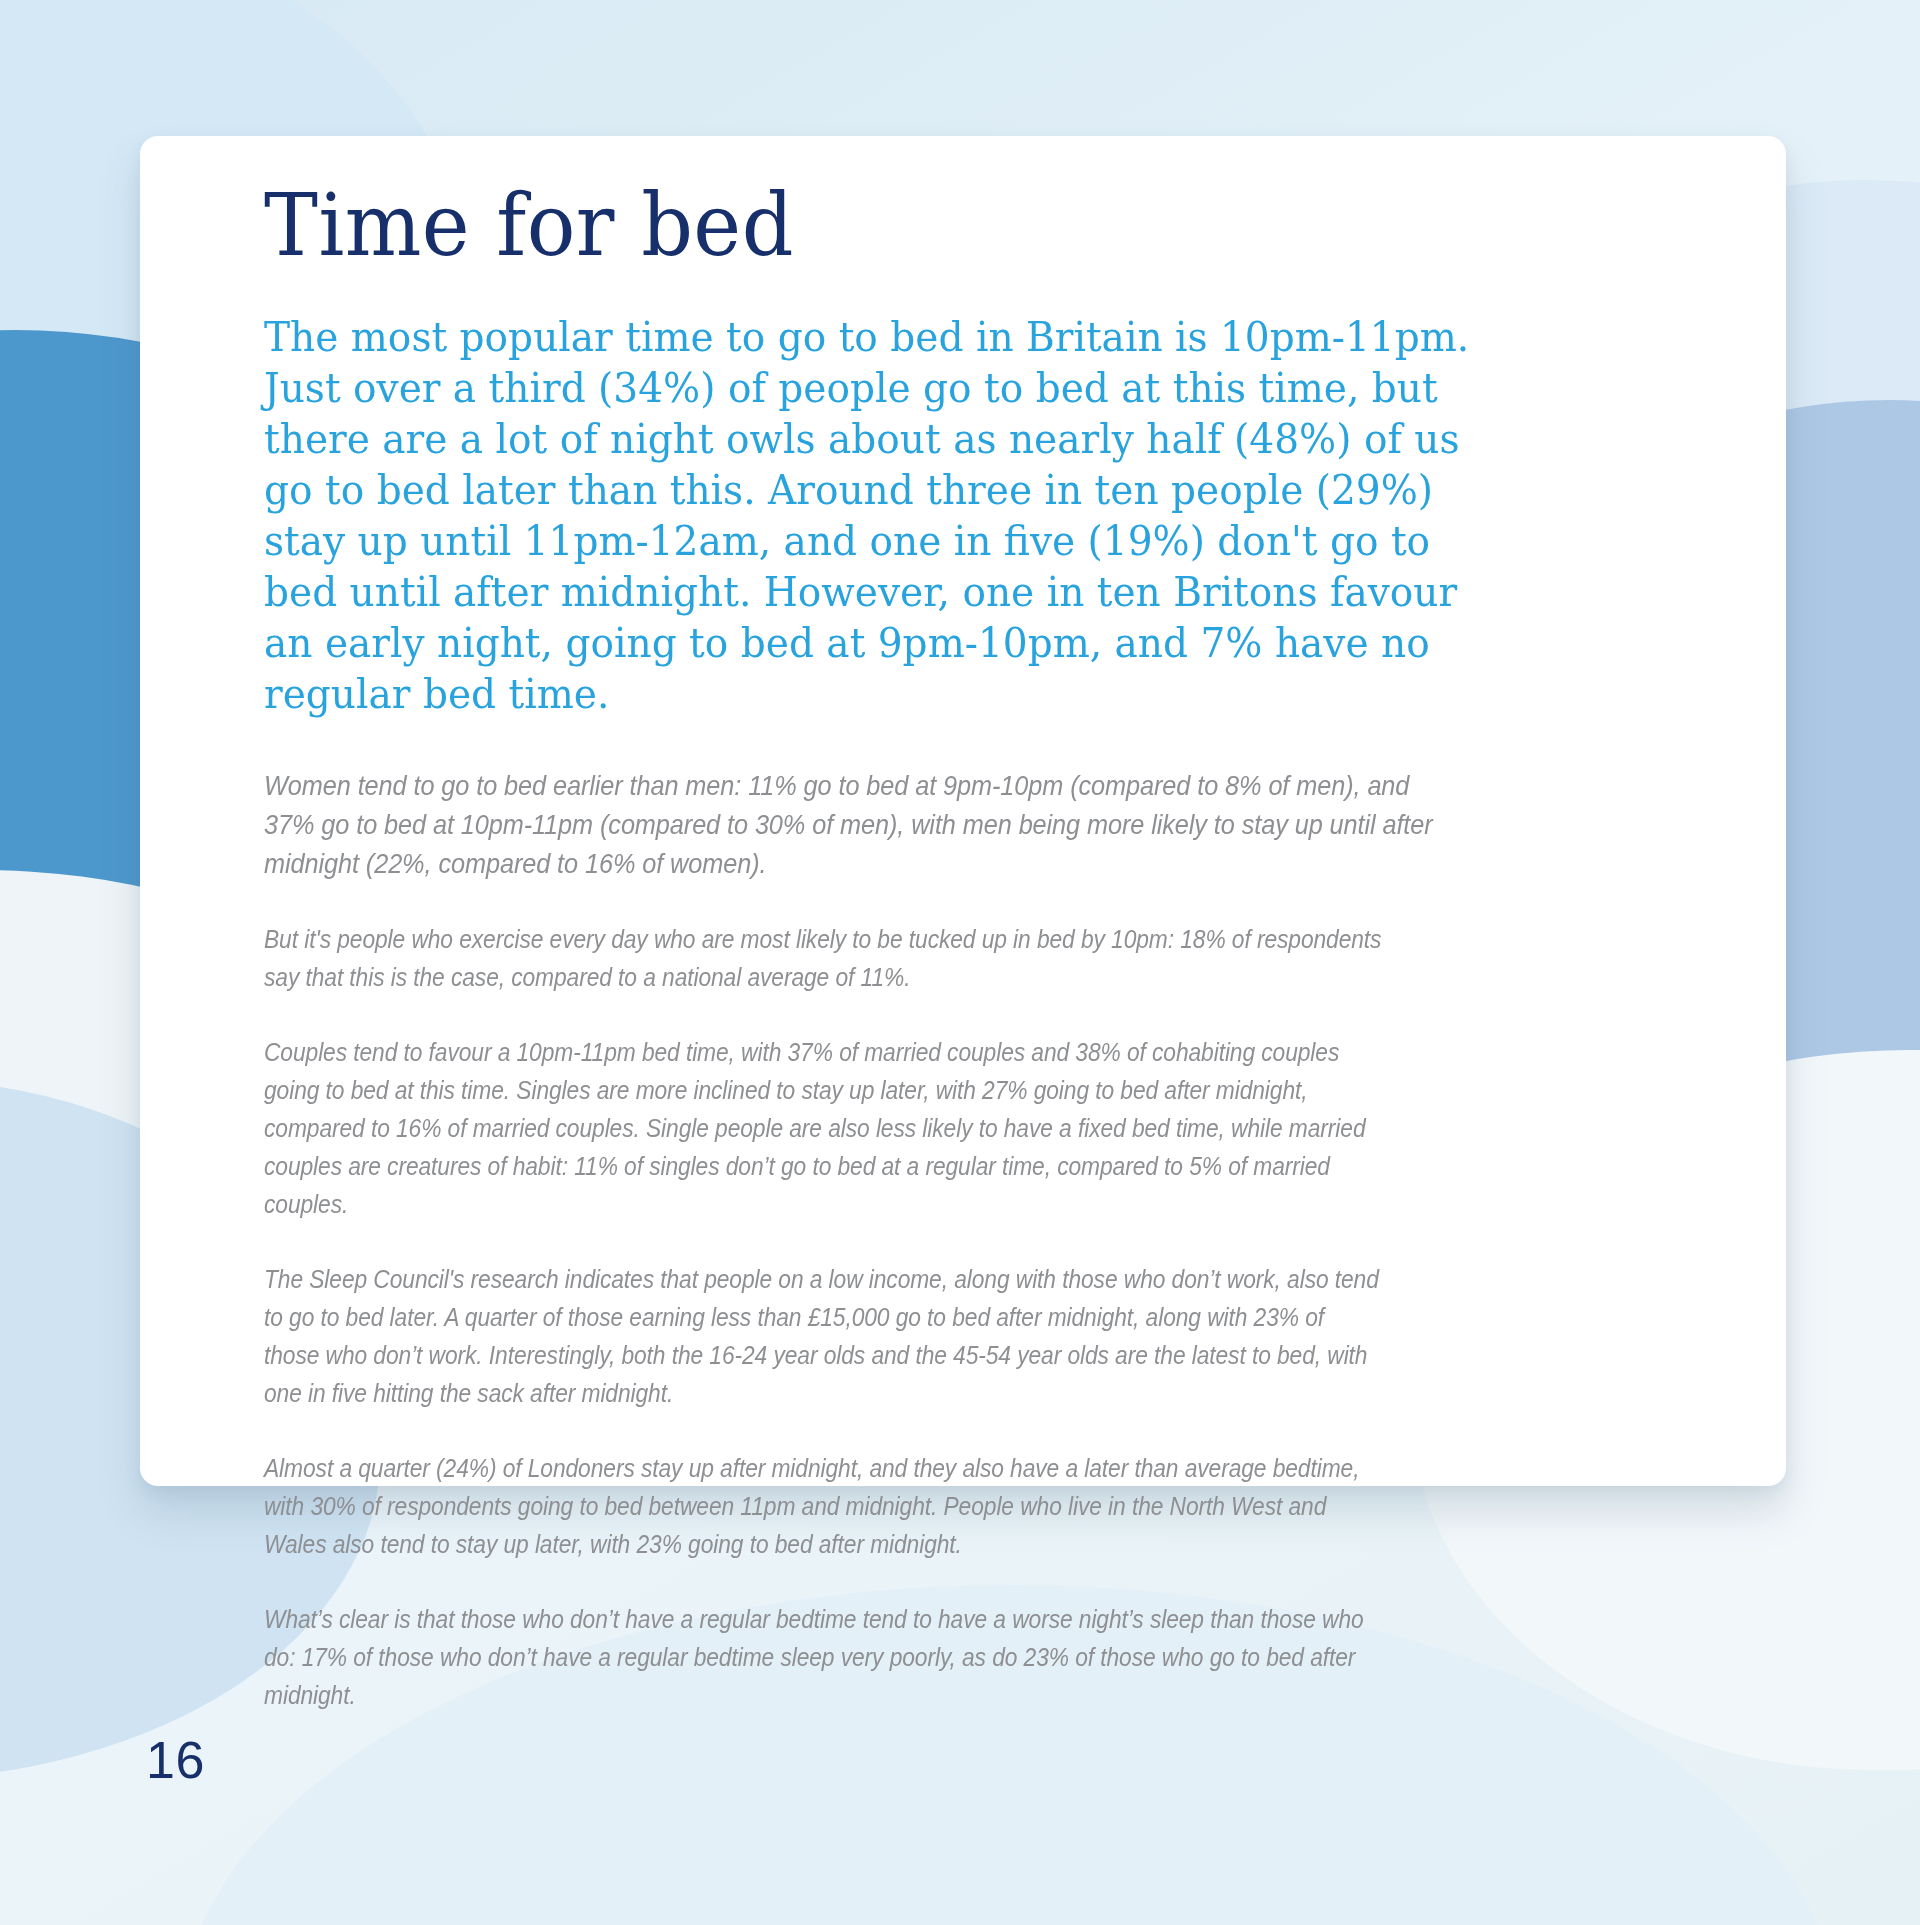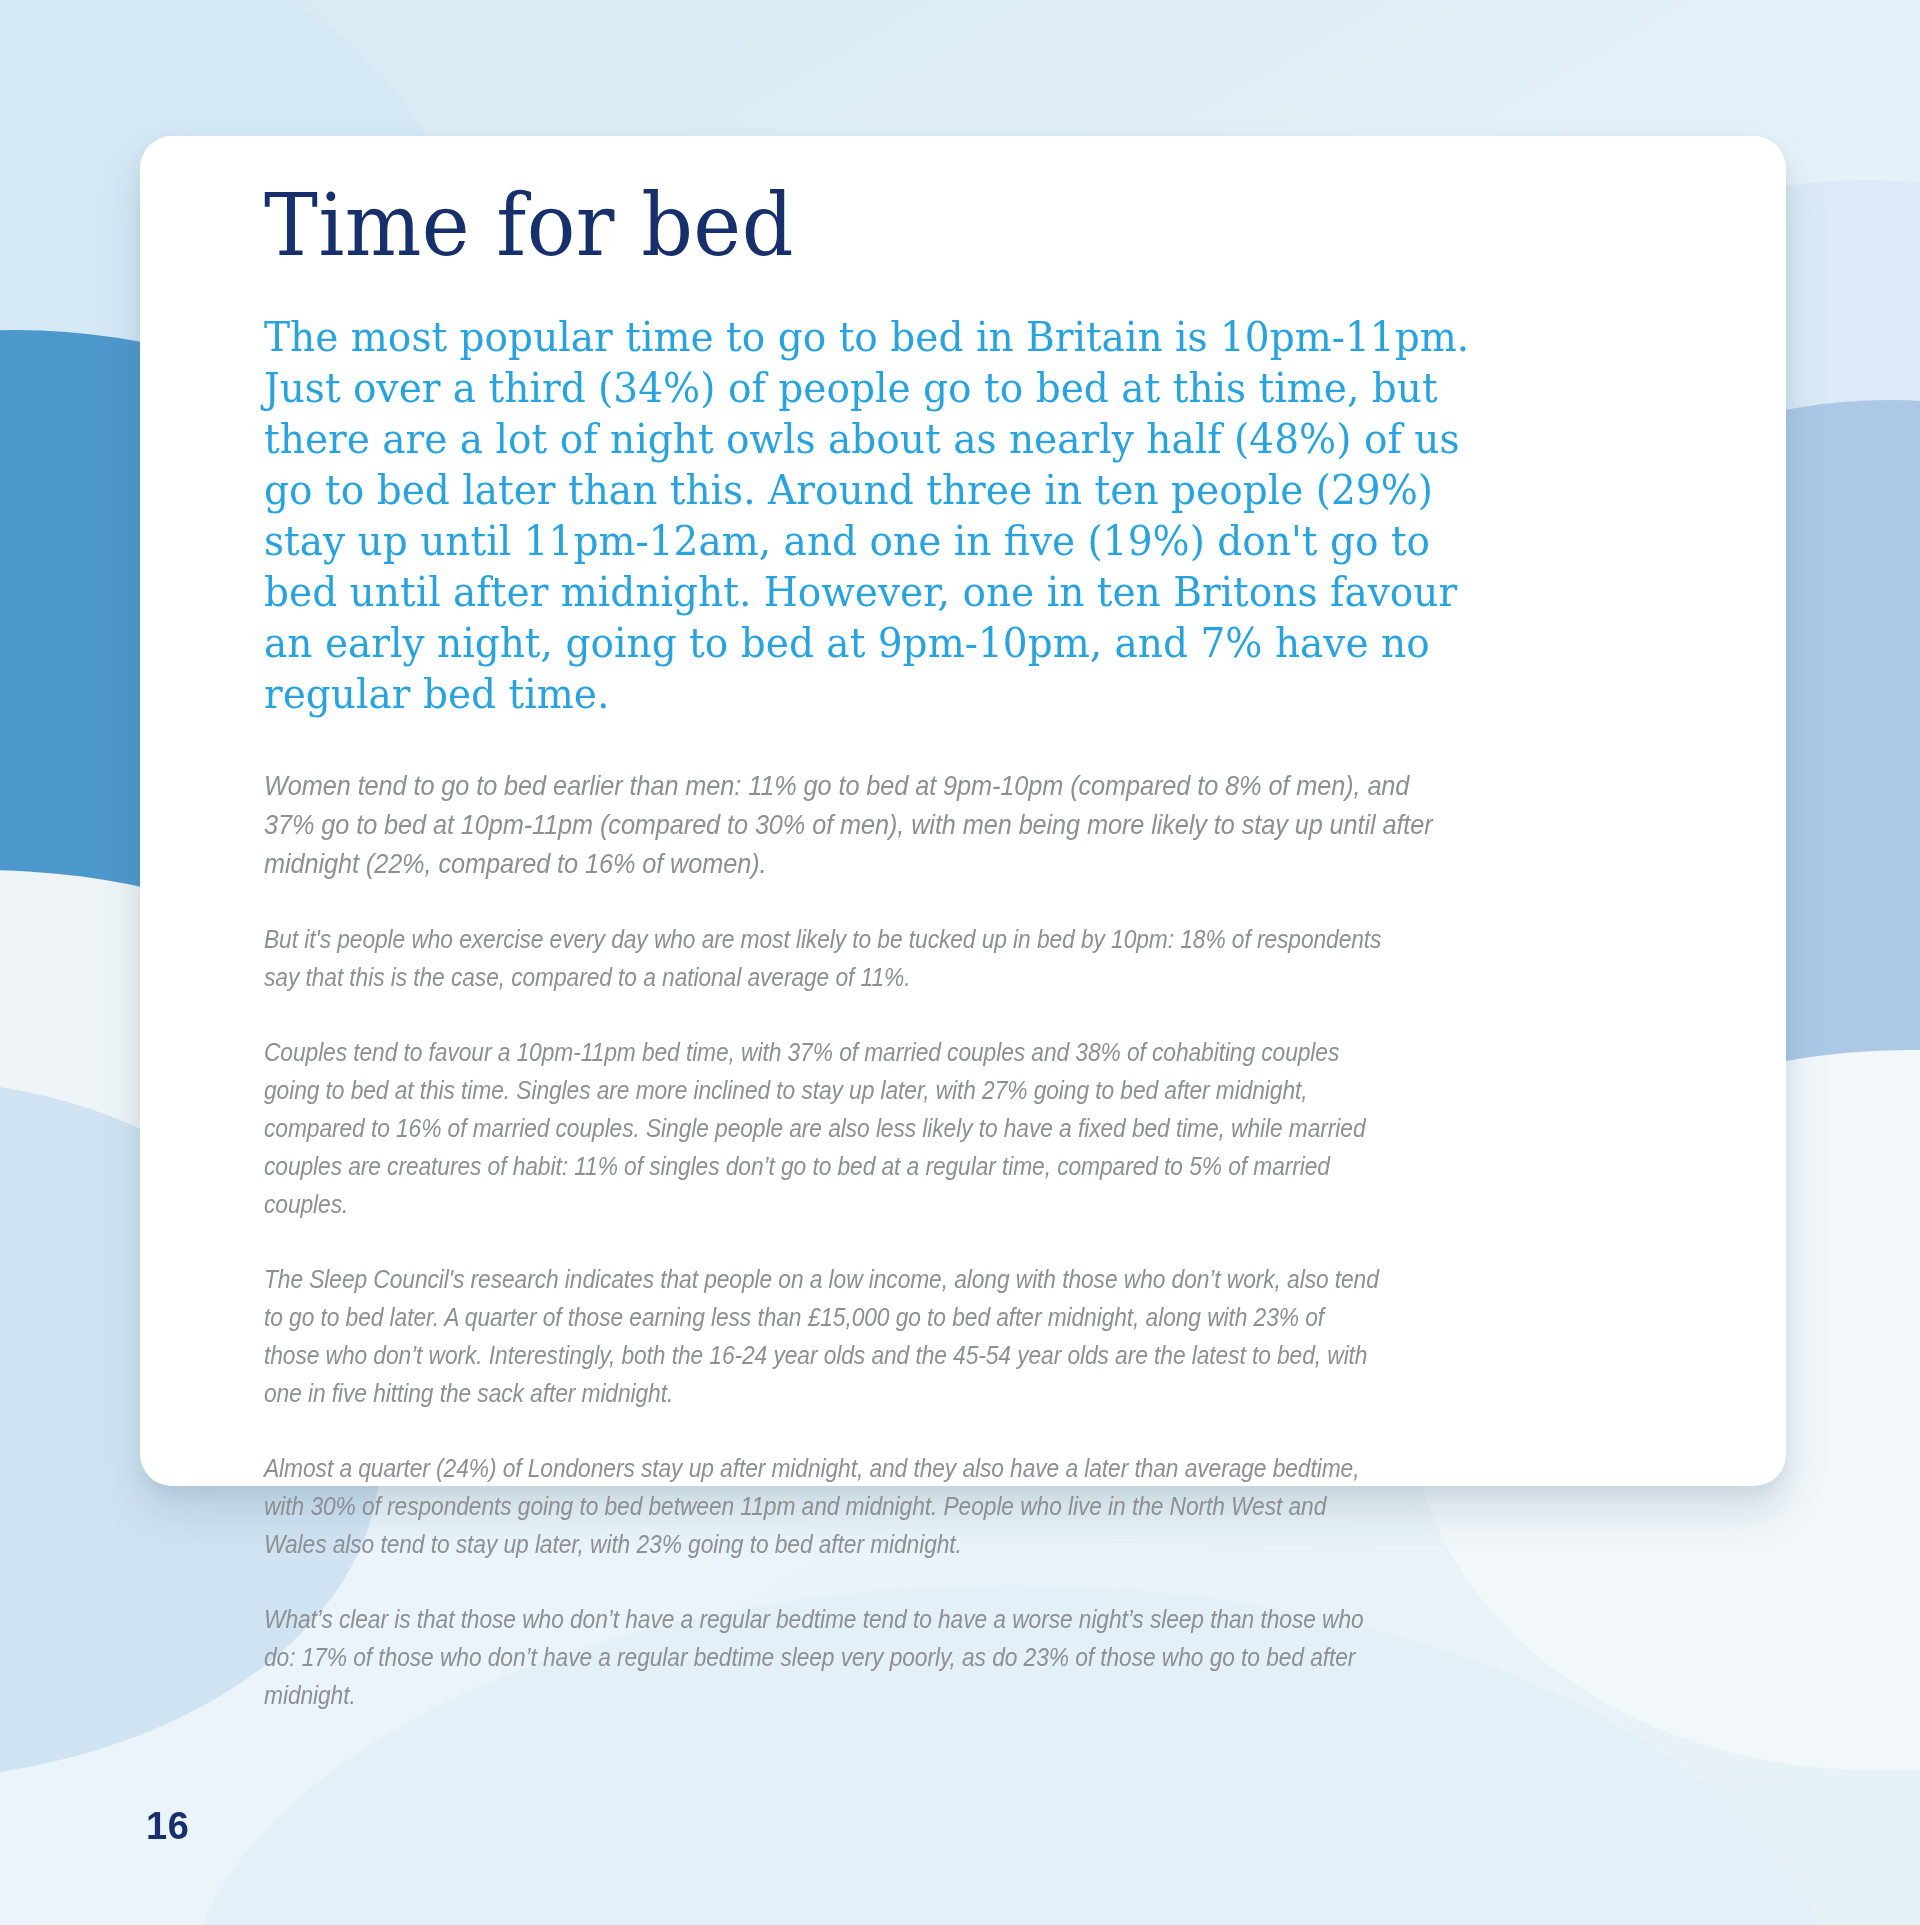--- a/index.html
+++ b/index.html
@@ -101,21 +101,21 @@
   }
 
   
   .card {
     position: absolute;
     left: 140px;
     top: 136px;
     width: 1646px;
     height: 1350px;
     background: #ffffff;
-    border-radius: 32px;
+    border-radius: 18px;
     box-shadow: 0 26px 42px rgba(90, 120, 145, 0.20),
                 0 6px 14px rgba(90, 120, 145, 0.10);
     padding: 0;
     box-sizing: border-box;
   }
 
   .card-inner {
     padding: 46px 120px 0 124px;
   }
 
@@ -161,24 +161,24 @@
     transform: scaleX(0.86);
     font-size: 26.5px;
     line-height: 38px;
   }
   p.body:last-child { margin-bottom: 0; }
 
   
   .page-number {
     position: absolute;
     left: 146px;
-    top: 1805px;
+    top: 1730px;
     font-family: "Liberation Sans", sans-serif;
-    font-weight: bold;
-    font-size: 38px;
+    font-weight: normal;
+    font-size: 52px;
     color: #17306b;
     letter-spacing: 0.5px;
   }
 </style>
 </head>
 <body>
 
 <div class="page">
 
   <div class="bg-layer">

